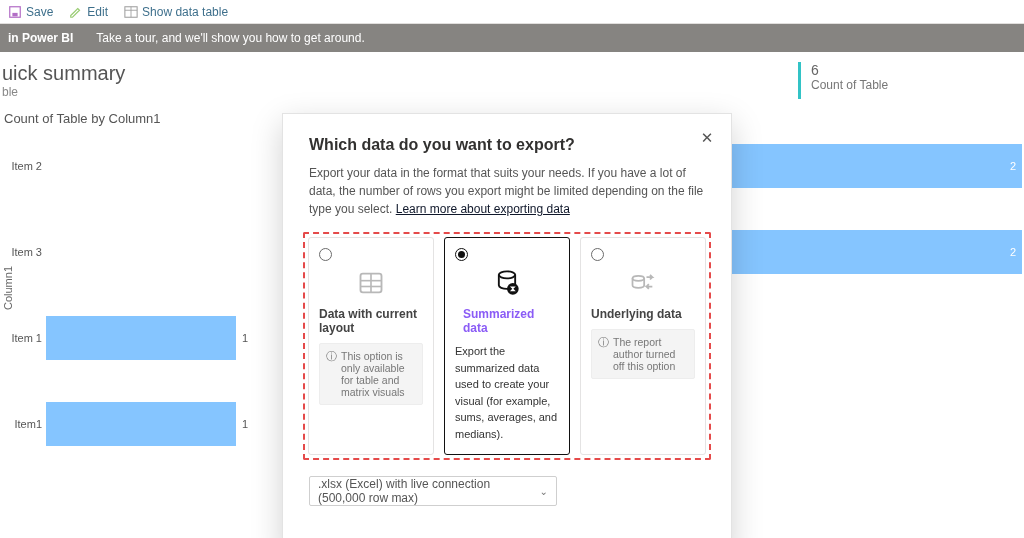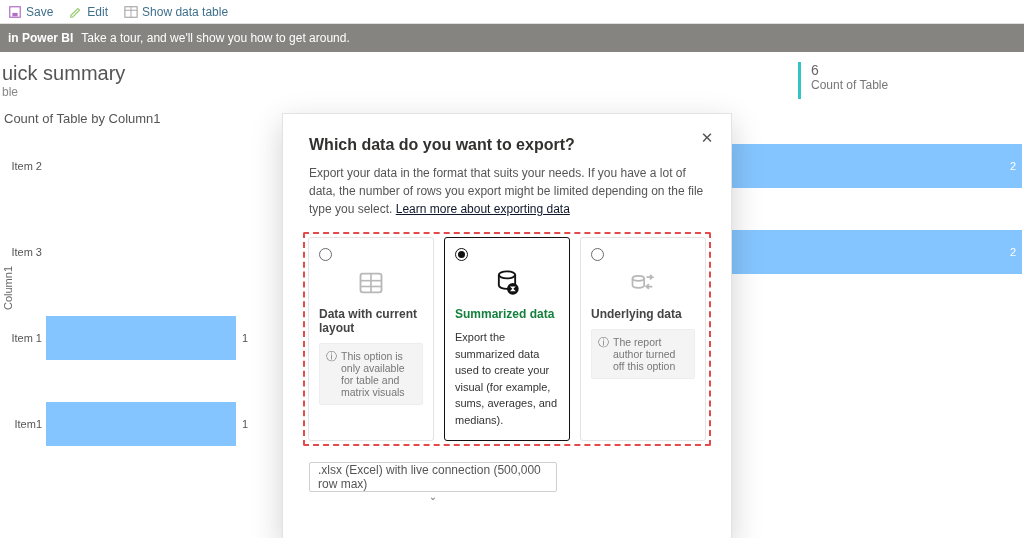--- a/index.html
+++ b/index.html
@@ -31,21 +31,21 @@
   }
   .toolbar .tool svg { width: 14px; height: 14px; }
   .tour-banner {
     background: #868481;
     color: #fff;
     height: 28px;
     display: flex;
     align-items: center;
     padding: 0 8px;
     font-size: 12px;
-    gap: 8px;
+    gap: 23px;
   }
   .tour-banner .bold { font-weight: 600; }
   .content {
     position: relative;
     height: calc(100% - 52px);
   }
   .summary-head {
     padding: 10px 6px 4px 2px;
     display: flex;
   }
@@ -193,21 +193,21 @@
     color:#7a7a7a;
     margin-bottom: 8px;
   }
   .opt .glyph svg { width: 28px; height: 28px; }
   .opt .title {
     font-size: 12px;
     font-weight: 600;
     color: #444;
     margin-bottom: 8px;
   }
-  .opt.selected .title { color:#15803d; }
+  .opt.selected .title { color:#8b5cf6;margin-left:8px; }
   .opt .note {
     background: #f4f4f4;
     border: 1px solid #ededed;
     font-size: 10.5px;
     color: #777;
     padding: 6px 6px;
     border-radius: 2px;
     display:flex;
     gap:4px;
   }
@@ -229,21 +229,20 @@
     border: 1px solid #cfcfcf;
     border-radius: 2px;
     height: 30px;
     width: 248px;
     display:flex;align-items:center;justify-content:space-between;
     padding: 0 8px;
     font-size: 12px;
     color:#555;
     cursor:pointer;
     margin-bottom: 28px;
-    flex-direction: column;
   }
   .ff-select .chev { font-size: 10px; color:#777; }
 </style>
 </head>
 <body>
 
 <div class="toolbar">
   <div class="tool">
     <svg viewBox="0 0 16 16">
         <rect x="2" y="2" width="12" height="12" fill="none" stroke="#a04bb8" stroke-width="1.4"></rect>

